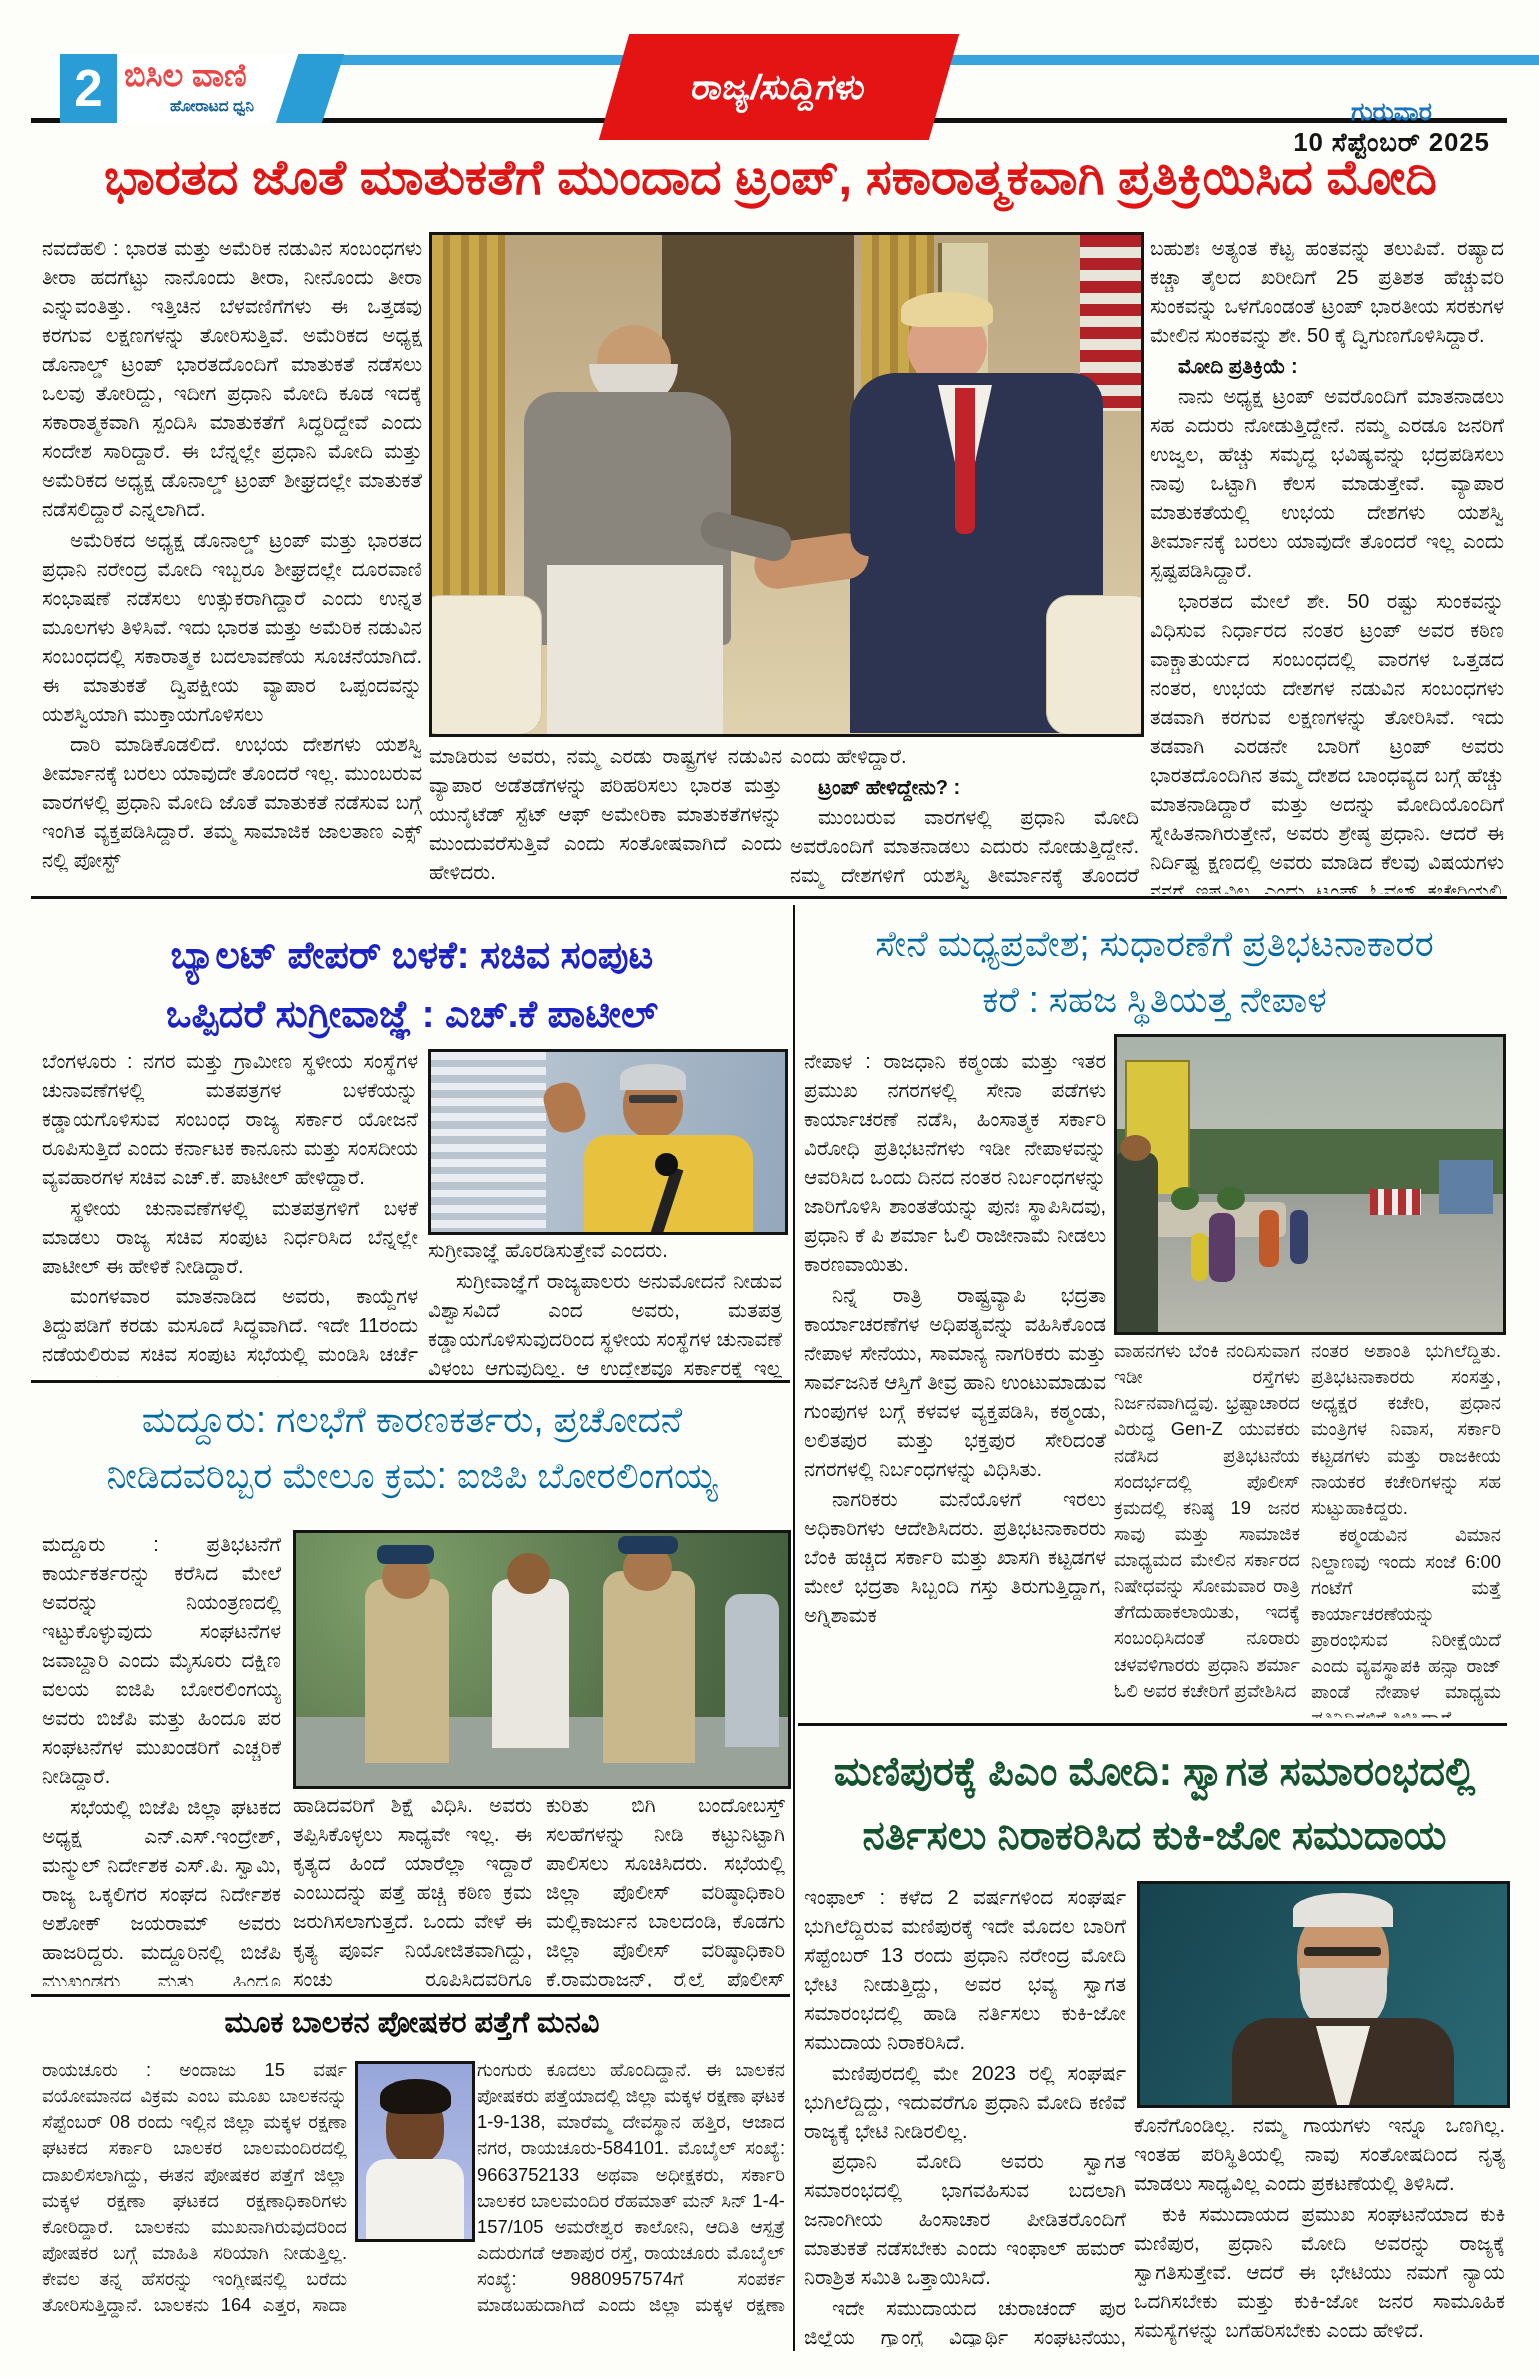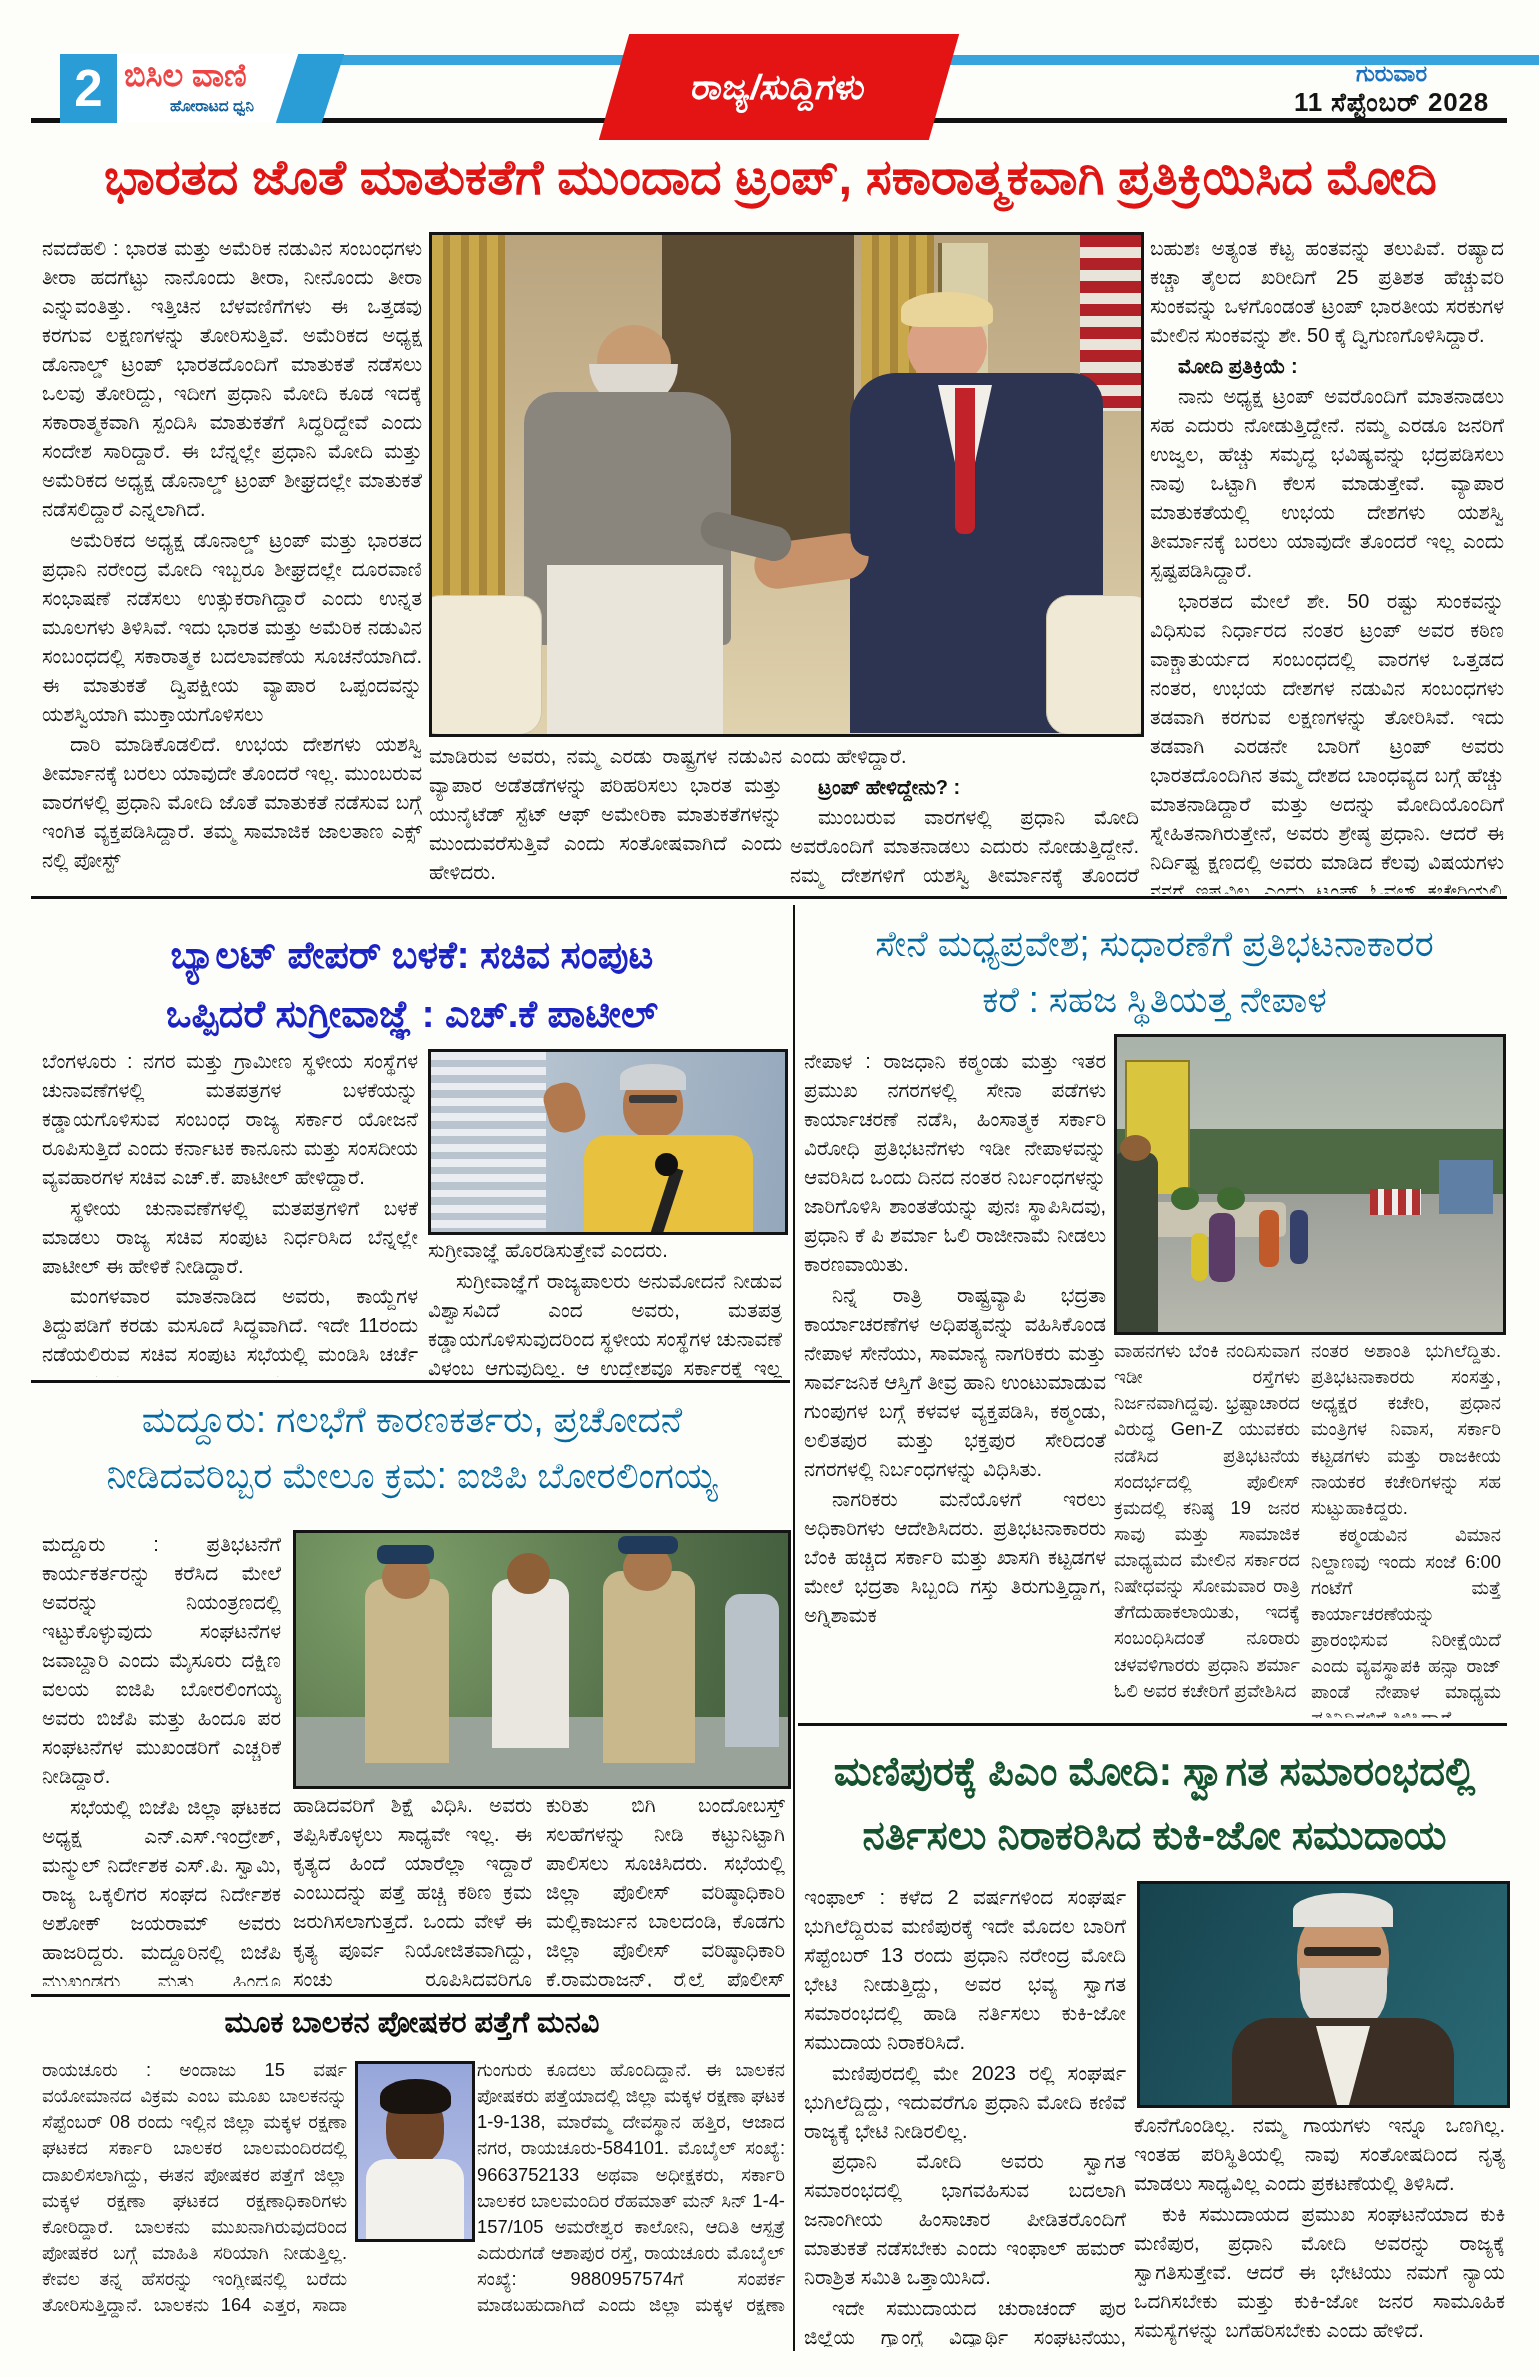--- a/index.html
+++ b/index.html
@@ -25,42 +25,42 @@
           transform:skewX(-16deg);display:flex;align-items:center;justify-content:center;}
   .banner span{transform:skewX(6deg);color:#fff;font-size:35px;font-weight:800;}
   .blue-strip{position:absolute;left:60px;top:55px;width:1479px;height:10px;background:#38a4de;}
   .logo{position:absolute;left:60px;top:54px;width:253px;height:69px;background:#fff;}
   .logo .num{position:absolute;left:0;top:0;width:57px;height:69px;background:#2a9cd6;color:#fff;
              font-size:51px;font-weight:800;display:flex;align-items:center;justify-content:center;}
   .logo .slant{position:absolute;right:-20px;top:0;width:46px;height:69px;background:#2a9cd6;transform:skewX(-18deg);}
   .logo .ttl{position:absolute;left:64px;top:3.1px;width:176px;font-size:32px;font-weight:800;color:#ef4444;}
   .logo .tag{position:absolute;left:64px;top:43px;width:176px;font-size:15.3px;font-weight:bold;color:#0e5e9c;text-align:center;}
   .daydate{position:absolute;left:1265px;top:61px;width:253px;text-align:center;}
-  .daydate .d1{font-size:22px;font-weight:800;color:#1a72c0;}
+  .daydate .d1{font-size:25px;font-weight:800;color:#1a72c0;margin-top:36px;}
   .daydate .d2{font-size:26px;font-weight:800;color:#141414;letter-spacing:0.8px;}
 </style>
 </head>
 <body>
 
 <div id="page">
 
   <div class="blue-strip"></div>
   <div class="hline" style="left:31px;top:118px;width:1476px;height:4.6px;"></div>
   <div class="logo">
     <div class="num">2</div>
     <div class="slant"></div>
     <div class="ttl">ಬಿಸಿಲ ವಾಣಿ</div>
     <div class="tag">ಹೋರಾಟದ ಧ್ವನಿ</div>
   </div>
   <div class="banner">
     <span>ರಾಜ್ಯ/ಸುದ್ದಿಗಳು</span>
   </div>
   <div class="daydate">
     <div class="d1">ಗುರುವಾರ</div>
-    <div class="d2">11 ಸೆಪ್ಟೆಂಬರ್ 2028</div>
+    <div class="d2">10 ಸೆಪ್ಟೆಂಬರ್ 2025</div>
   </div>
 
   <div class="abs hl-lead" style="left:31px;top:147px;width:1479px;height:77px;">ಭಾರತದ ಜೊತೆ ಮಾತುಕತೆಗೆ ಮುಂದಾದ ಟ್ರಂಪ್, ಸಕಾರಾತ್ಮಕವಾಗಿ ಪ್ರತಿಕ್ರಿಯಿಸಿದ ಮೋದಿ</div>
 
   <div class="col body-t" style="left:42px;top:234px;width:380px;height:660px;">
     <p class="p first">ನವದೆಹಲಿ : ಭಾರತ ಮತ್ತು ಅಮೆರಿಕ ನಡುವಿನ ಸಂಬಂಧಗಳು ತೀರಾ ಹದಗೆಟ್ಟು ನಾನೊಂದು ತೀರಾ, ನೀನೊಂದು ತೀರಾ ಎನ್ನುವಂತಿತ್ತು. ಇತ್ತಿಚಿನ ಬೆಳವಣಿಗೆಗಳು ಈ ಒತ್ತಡವು ಕರಗುವ ಲಕ್ಷಣಗಳನ್ನು ತೋರಿಸುತ್ತಿವೆ. ಅಮೆರಿಕದ ಅಧ್ಯಕ್ಷ ಡೊನಾಲ್ಡ್ ಟ್ರಂಪ್ ಭಾರತದೊಂದಿಗೆ ಮಾತುಕತೆ ನಡೆಸಲು ಒಲವು ತೋರಿದ್ದು, ಇದೀಗ ಪ್ರಧಾನಿ ಮೋದಿ ಕೂಡ ಇದಕ್ಕೆ ಸಕಾರಾತ್ಮಕವಾಗಿ ಸ್ಪಂದಿಸಿ ಮಾತುಕತೆಗೆ ಸಿದ್ಧರಿದ್ದೇವೆ ಎಂದು ಸಂದೇಶ ಸಾರಿದ್ದಾರೆ. ಈ ಬೆನ್ನಲ್ಲೇ ಪ್ರಧಾನಿ ಮೋದಿ ಮತ್ತು ಅಮೆರಿಕದ ಅಧ್ಯಕ್ಷ ಡೊನಾಲ್ಡ್ ಟ್ರಂಪ್ ಶೀಘ್ರದಲ್ಲೇ ಮಾತುಕತೆ ನಡೆಸಲಿದ್ದಾರೆ ಎನ್ನಲಾಗಿದೆ.</p>
     <p class="p">ಅಮೆರಿಕದ ಅಧ್ಯಕ್ಷ ಡೊನಾಲ್ಡ್ ಟ್ರಂಪ್ ಮತ್ತು ಭಾರತದ ಪ್ರಧಾನಿ ನರೇಂದ್ರ ಮೋದಿ ಇಬ್ಬರೂ ಶೀಘ್ರದಲ್ಲೇ ದೂರವಾಣಿ ಸಂಭಾಷಣೆ ನಡೆಸಲು ಉತ್ಸುಕರಾಗಿದ್ದಾರೆ ಎಂದು ಉನ್ನತ ಮೂಲಗಳು ತಿಳಿಸಿವೆ. ಇದು ಭಾರತ ಮತ್ತು ಅಮೆರಿಕ ನಡುವಿನ ಸಂಬಂಧದಲ್ಲಿ ಸಕಾರಾತ್ಮಕ ಬದಲಾವಣೆಯ ಸೂಚನೆಯಾಗಿದೆ. ಈ ಮಾತುಕತೆ ದ್ವಿಪಕ್ಷೀಯ ವ್ಯಾಪಾರ ಒಪ್ಪಂದವನ್ನು ಯಶಸ್ವಿಯಾಗಿ ಮುಕ್ತಾಯಗೊಳಿಸಲು</p>
     <p class="p">ದಾರಿ ಮಾಡಿಕೊಡಲಿದೆ. ಉಭಯ ದೇಶಗಳು ಯಶಸ್ವಿ ತೀರ್ಮಾನಕ್ಕೆ ಬರಲು ಯಾವುದೇ ತೊಂದರೆ ಇಲ್ಲ. ಮುಂಬರುವ ವಾರಗಳಲ್ಲಿ ಪ್ರಧಾನಿ ಮೋದಿ ಜೊತೆ ಮಾತುಕತೆ ನಡೆಸುವ ಬಗ್ಗೆ ಇಂಗಿತ ವ್ಯಕ್ತಪಡಿಸಿದ್ದಾರೆ. ತಮ್ಮ ಸಾಮಾಜಿಕ ಜಾಲತಾಣ ಎಕ್ಸ್ ನಲ್ಲಿ ಪೋಸ್ಟ್</p>
   </div>
 

